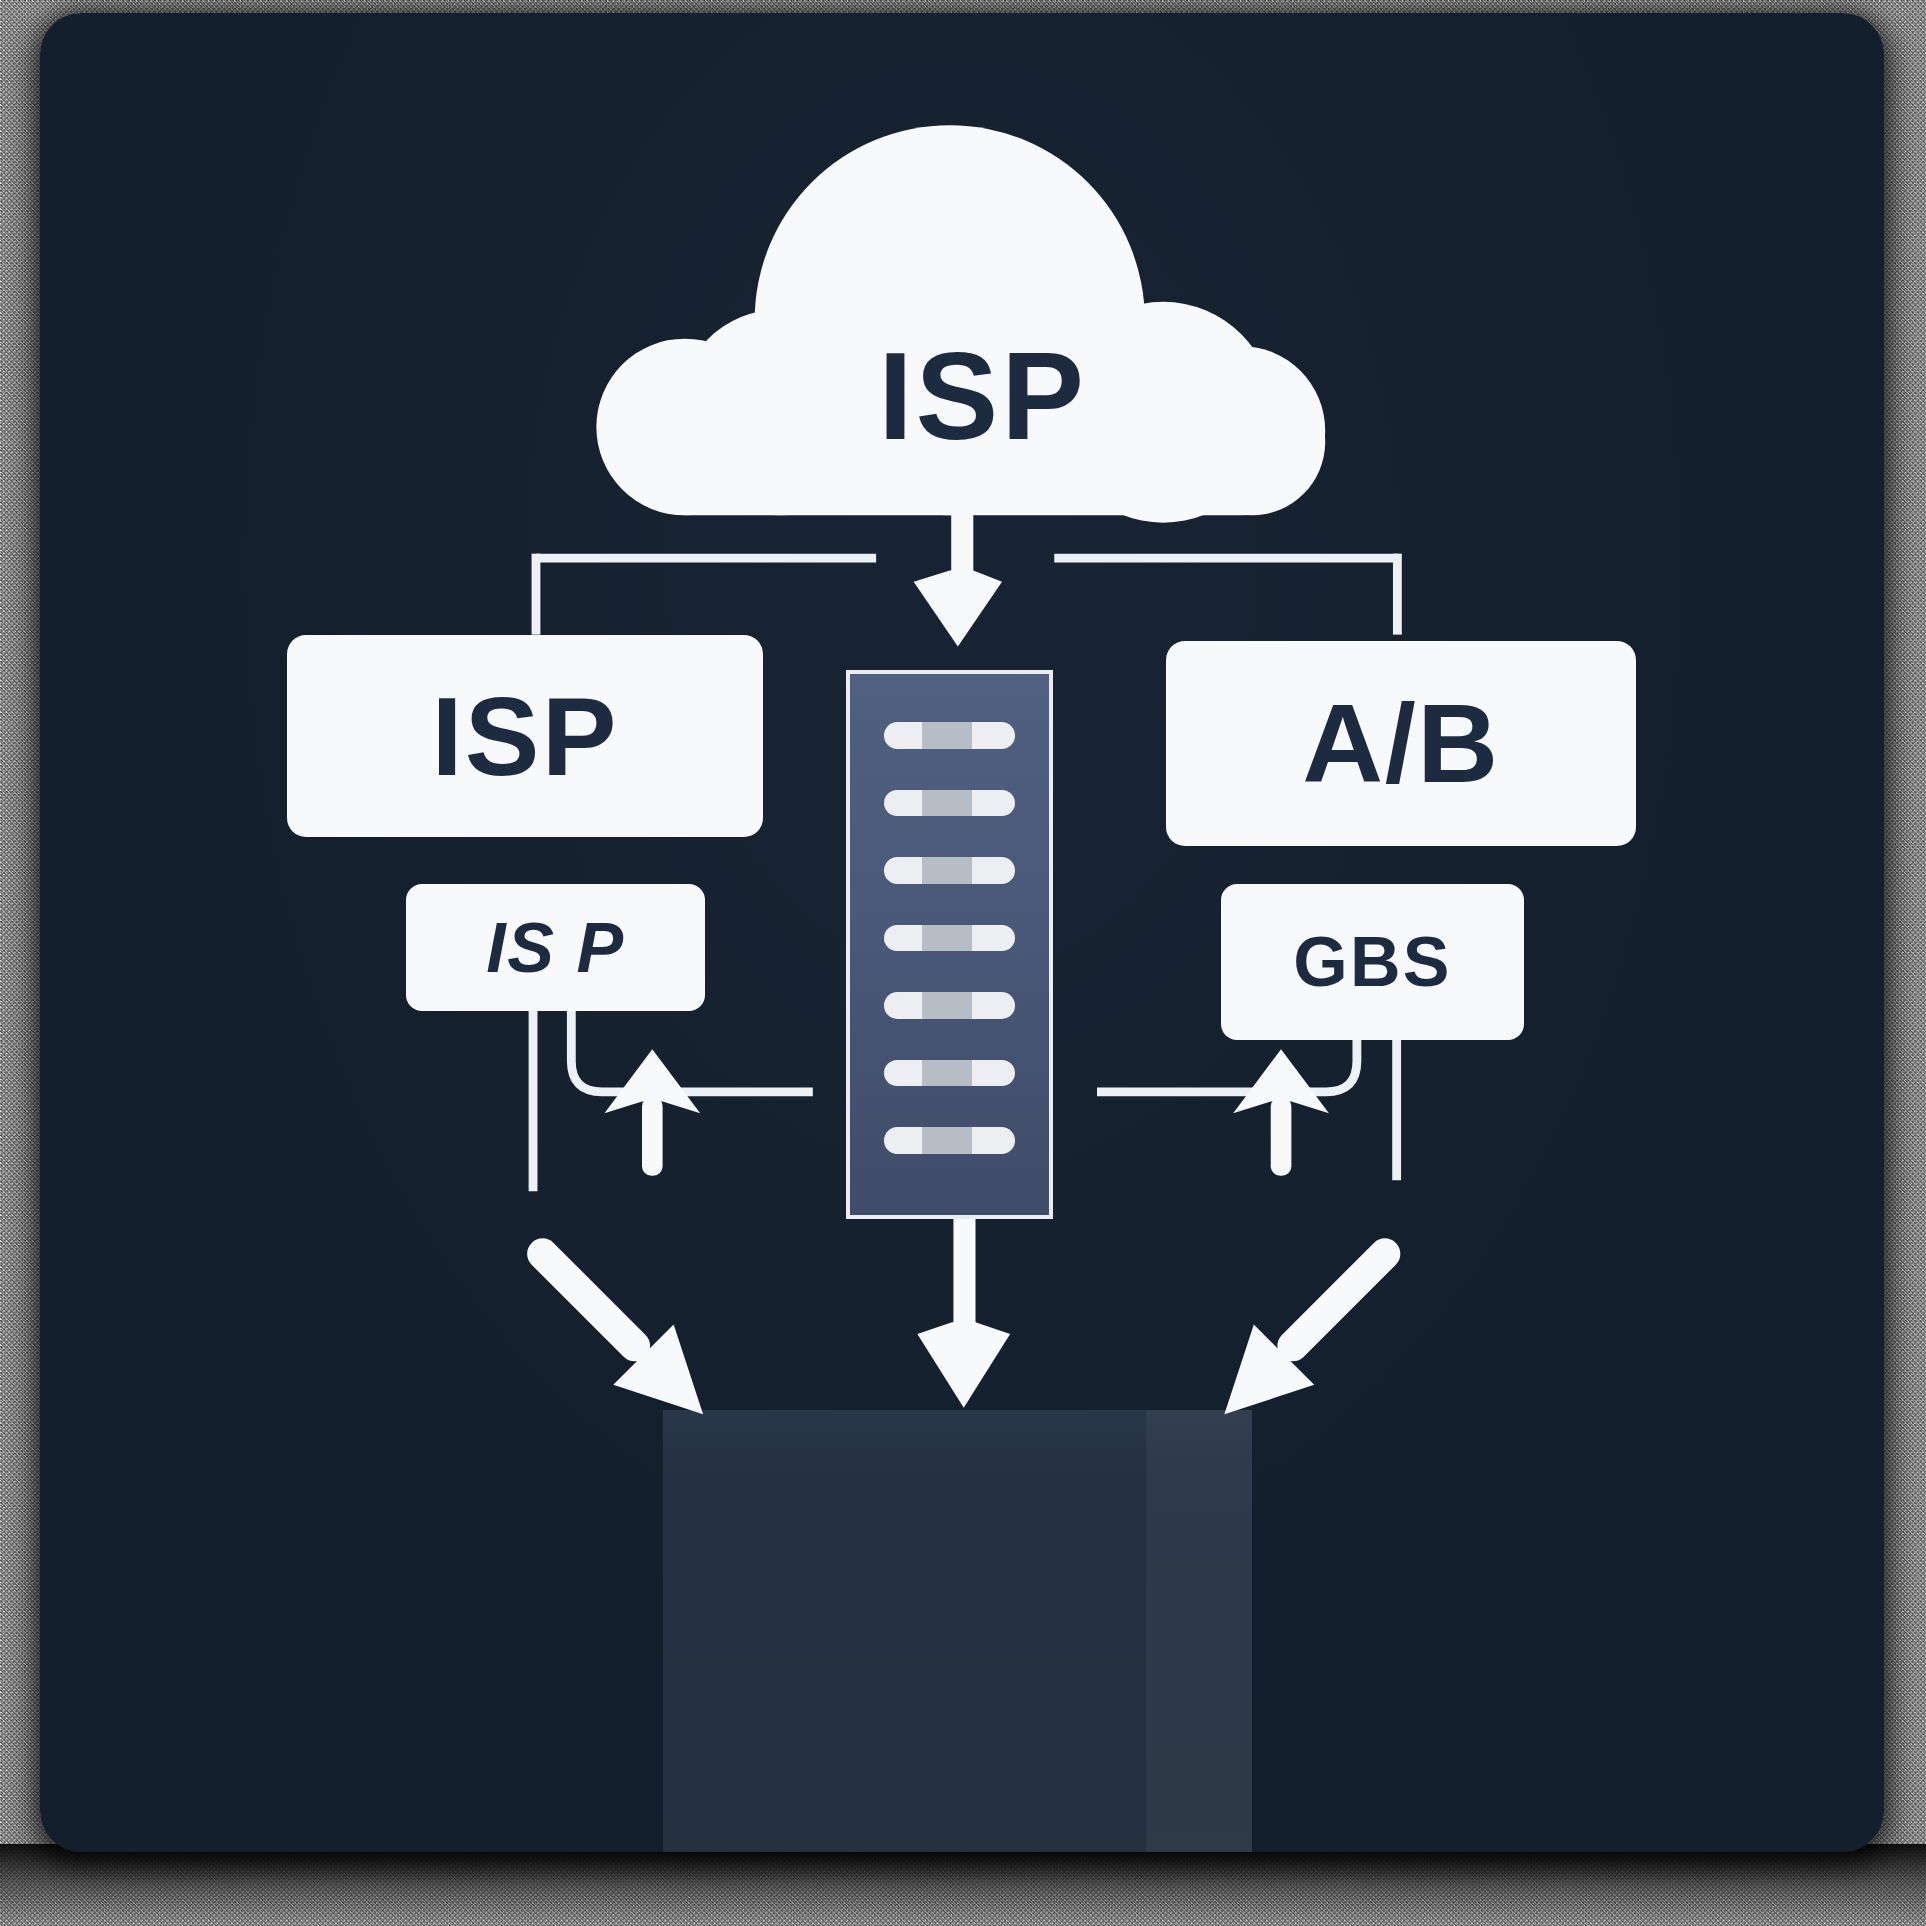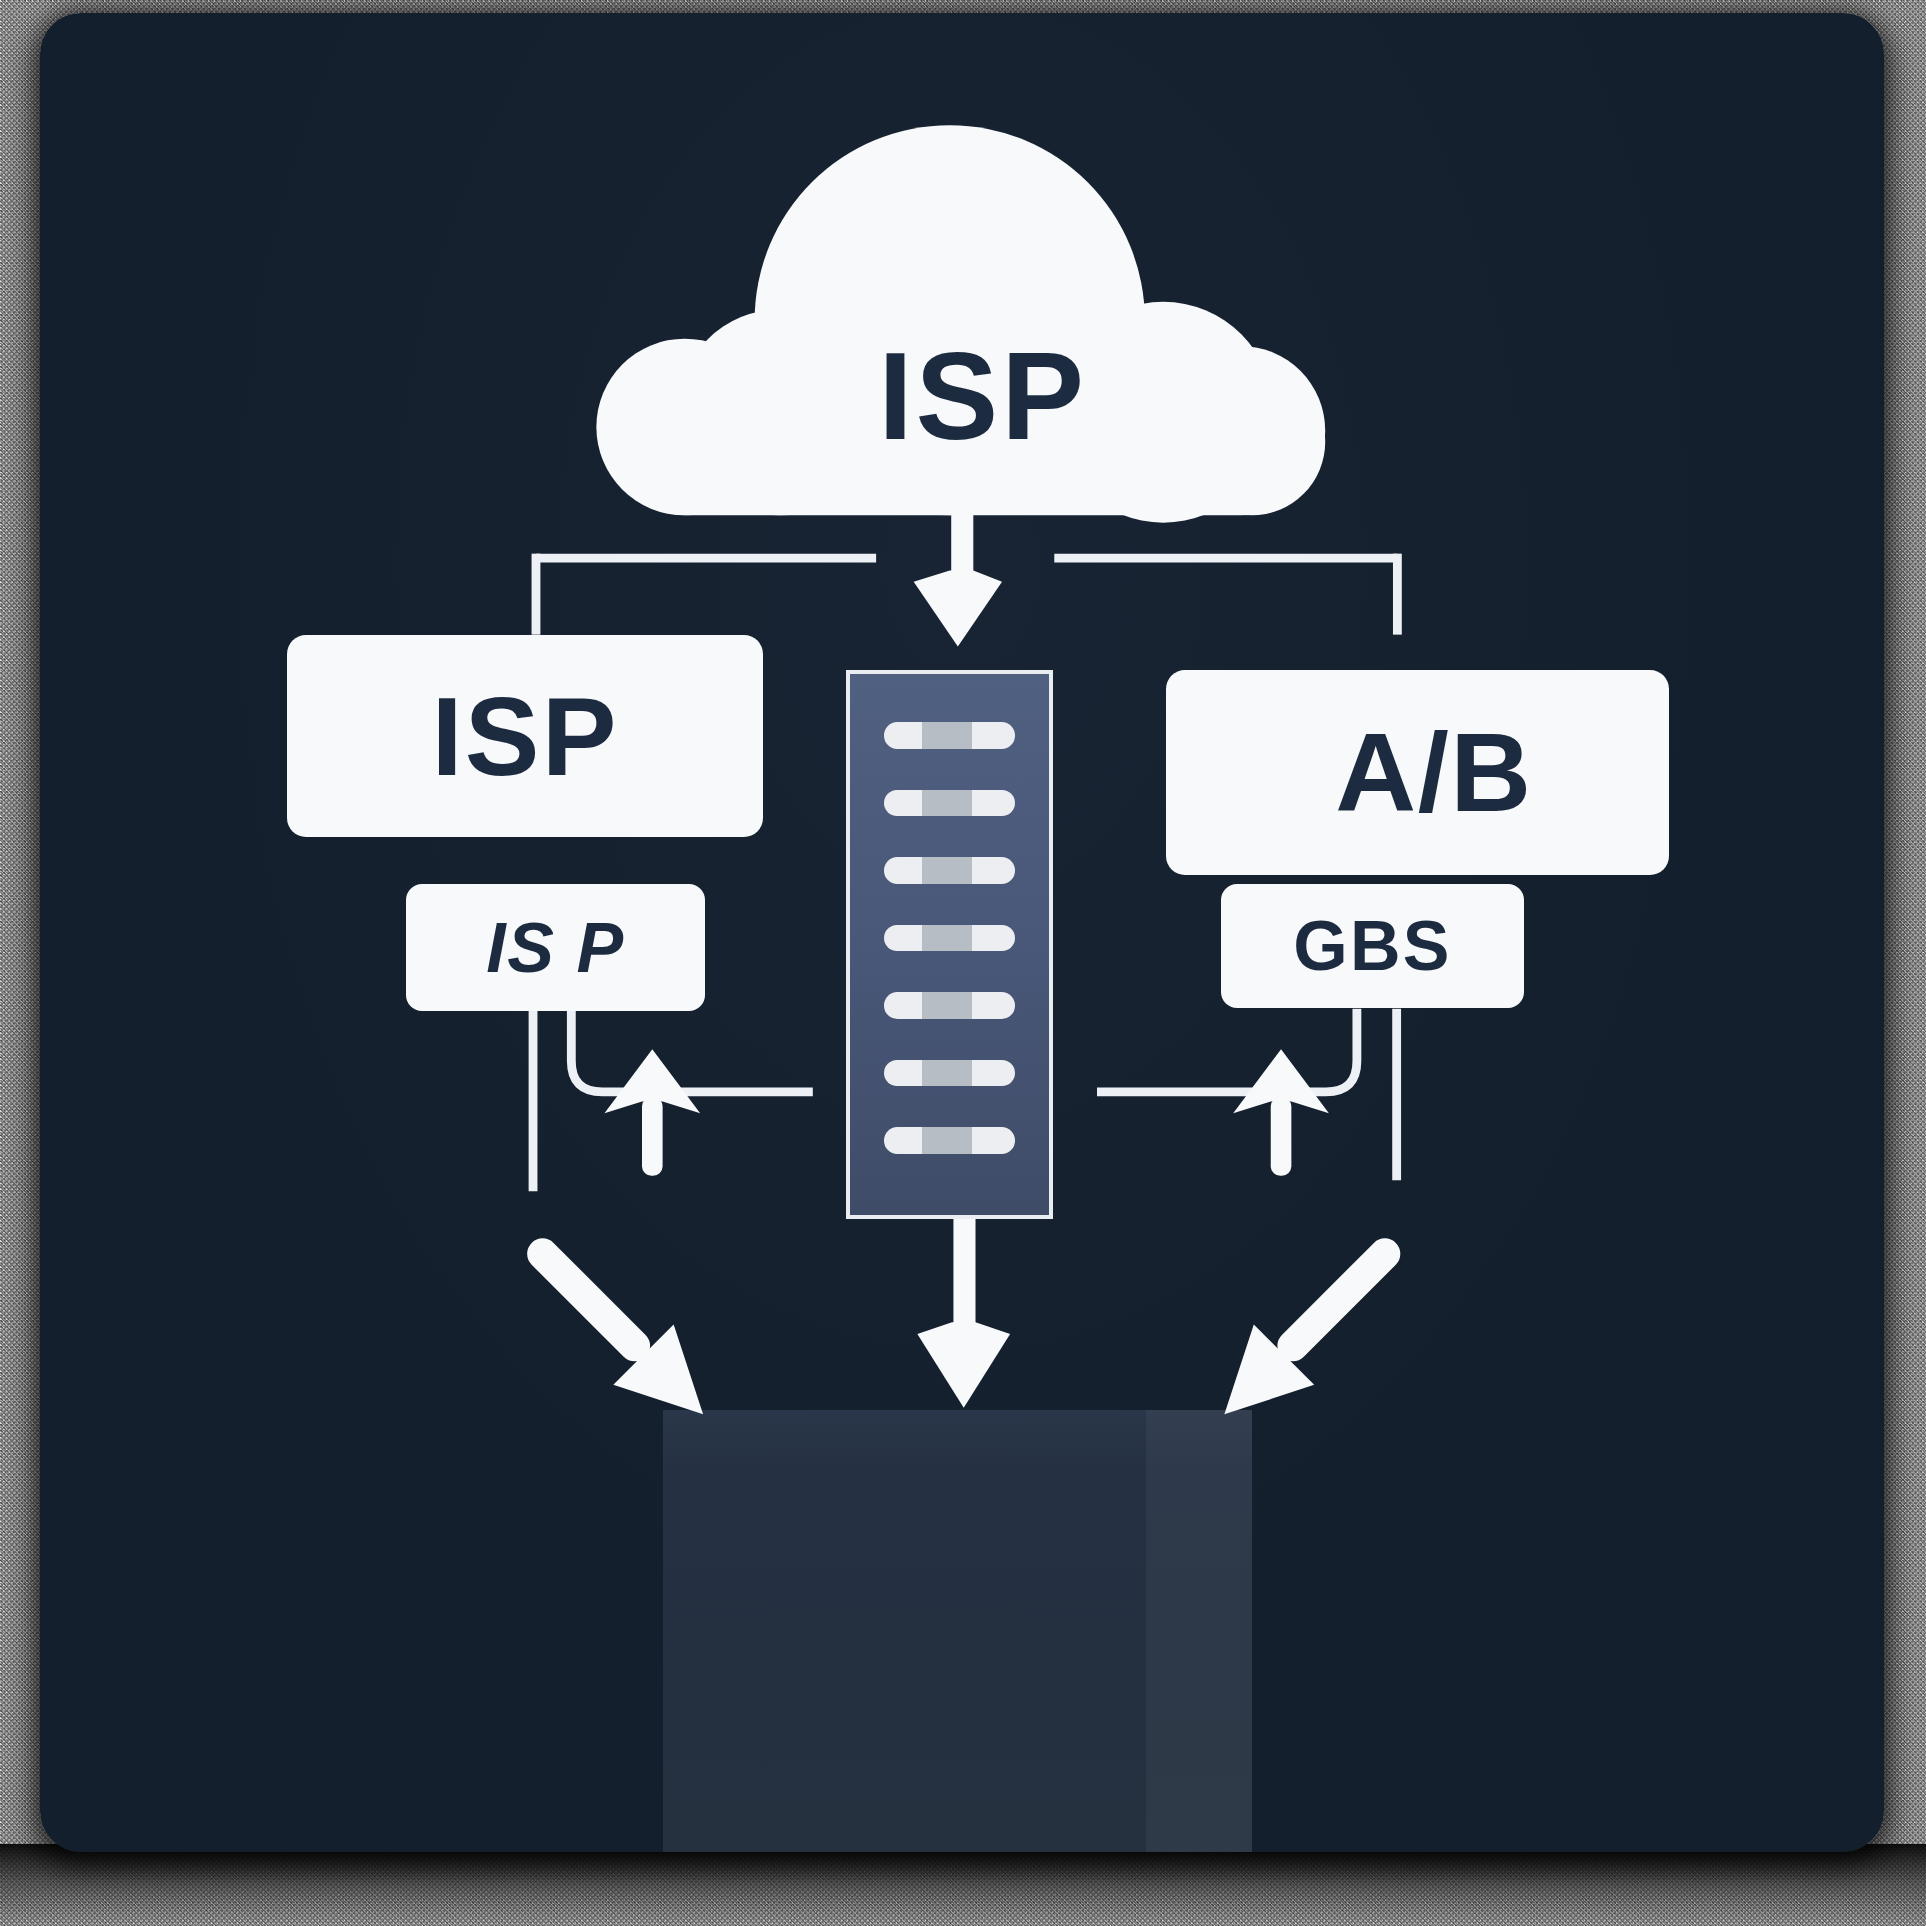--- a/index.html
+++ b/index.html
@@ -30,23 +30,23 @@
   svg.shapes{position:absolute;left:0;top:0;width:1926px;height:1926px;z-index:5;pointer-events:none;}
   .cloud-part{fill:var(--shape-white,#f7f9fb);}
   .conn{stroke:var(--line-white,#edf1f6);stroke-width:12;fill:none;}
   .arrow-fill{fill:var(--shape-white,#f7f9fb);}
   .arrow-stroke{stroke:var(--shape-white,#f7f9fb);stroke-width:42;stroke-linecap:round;fill:none;}
 
   
   .box{position:absolute;background:var(--shape-white,#f7f9fb);z-index:6;
     display:flex;align-items:center;justify-content:center;color:var(--label-navy,#1d2b40);font-weight:700;}
   .box-isp{left:287px;top:635px;width:476px;height:202px;border-radius:19px;font-size:112px;letter-spacing:2.2px;}
-  .box-ab{left:1166px;top:670px;width:470px;height:205px;border-radius:19px;font-size:112px;letter-spacing:1.5px;padding-left:33px;}
+  .box-ab{left:1166px;top:641px;width:470px;height:205px;border-radius:19px;font-size:112px;letter-spacing:1.5px;}
   .box-isp2{left:406px;top:884px;width:299px;height:127px;border-radius:16px;font-size:70px;letter-spacing:1.5px;font-style:italic;}
-  .box-gbs{left:1221px;top:884px;width:303px;height:124px;border-radius:16px;font-size:70px;letter-spacing:2.2px;}
+  .box-gbs{left:1221px;top:884px;width:303px;height:156px;border-radius:16px;font-size:70px;letter-spacing:2.2px;}
 
   .cloud-label{position:absolute;left:835px;top:328px;width:295px;height:136px;z-index:6;
     display:flex;align-items:center;justify-content:center;
     color:var(--label-navy,#1d2b40);font-weight:700;font-size:124px;letter-spacing:2.9px;}
 
   
   .rack{position:absolute;left:846px;top:670px;width:207px;height:549px;z-index:6;box-sizing:border-box;
     border:4.4px solid var(--rack-border,#e9edf2);
     background:linear-gradient(180deg, var(--rack-fill-top,#506080) 0%, #4a587a 45%, var(--rack-fill-bottom,#3f4c68) 100%);
     display:flex;flex-direction:column;align-items:center;padding-top:48px;gap:41px;}

